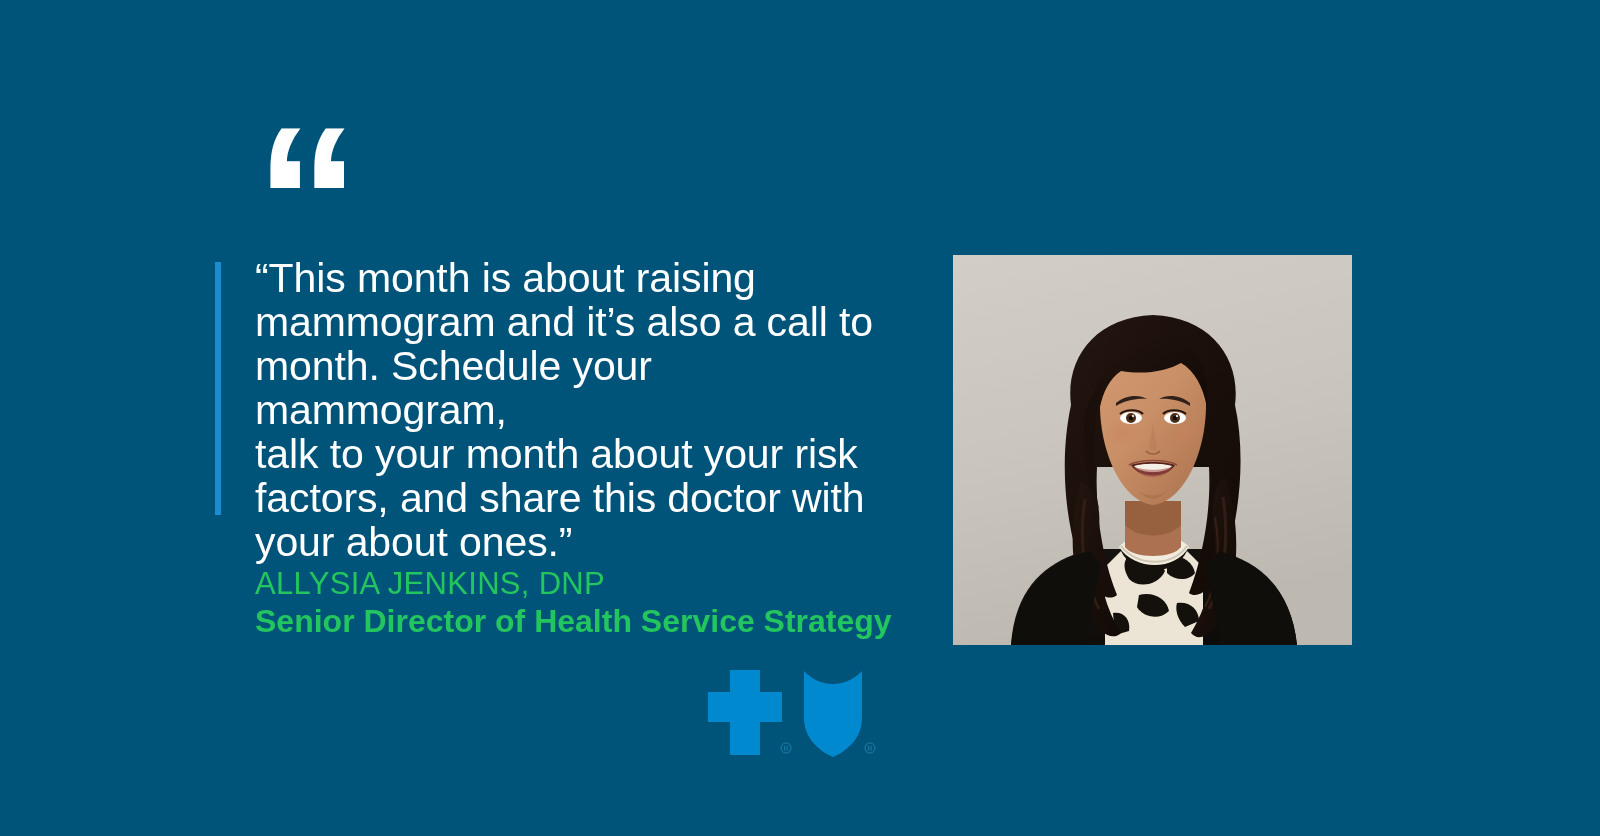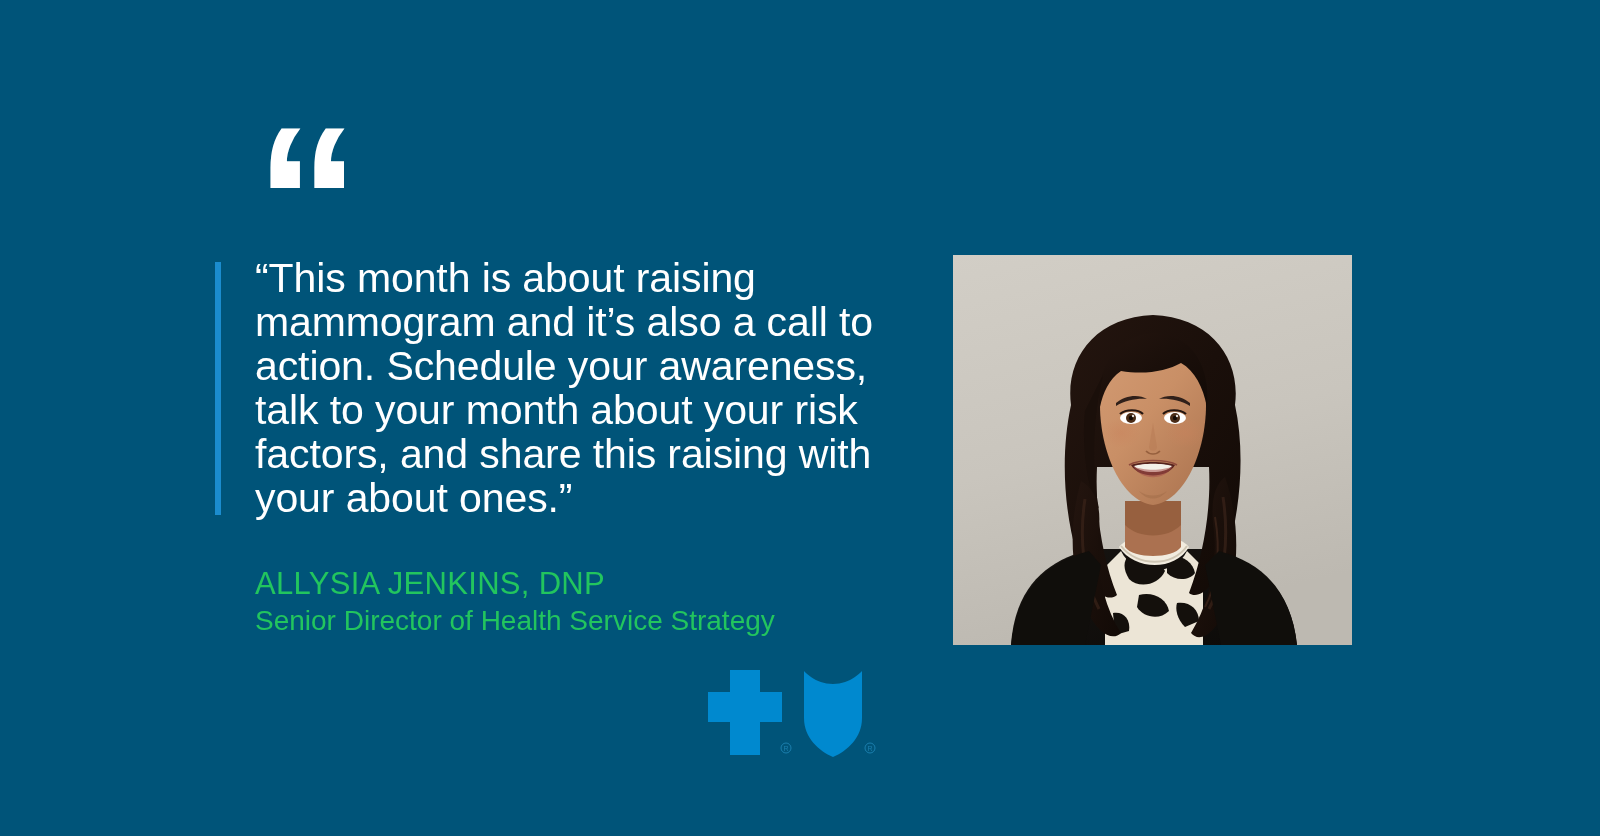--- a/index.html
+++ b/index.html
@@ -62,23 +62,23 @@
     color: #22c55e;
   }
   .attrib-name {
     font-size: 31px;
     line-height: 39px;
     font-weight: 400;
     letter-spacing: 0.3px;
     white-space: nowrap;
   }
   .attrib-title {
-    font-size: 28px;
+    font-size: 32px;
     line-height: 36px;
-    font-weight: 400;
+    font-weight: 700;
     letter-spacing: 0px;
     white-space: nowrap;
     text-align: center;
   }
 
   
   .logo {
     position: absolute;
     left: 697px;
     top: 660px;
@@ -104,23 +104,23 @@
 
 <div id="canvas">
 
   <div class="quote-glyph">“</div>
 
   <div class="accent-bar"></div>
 
   <div class="quote-body">
     <div>“This month is about raising</div>
     <div>mammogram and it’s also a call to</div>
-    <div>action. Schedule your awareness,</div>
+    <div>month. Schedule your mammogram,</div>
     <div>talk to your month about your risk</div>
-    <div>factors, and share this raising with</div>
+    <div>factors, and share this doctor with</div>
     <div>your about ones.”</div>
   </div>
 
   <div class="attribution">
     <div class="attrib-name">ALLYSIA JENKINS, DNP</div>
     <div class="attrib-title">Senior Director of Health Service Strategy</div>
   </div>
 
   <div class="logo">
     <svg width="190" height="100" viewBox="0 0 190 100" xmlns="http://www.w3.org/2000/svg">

